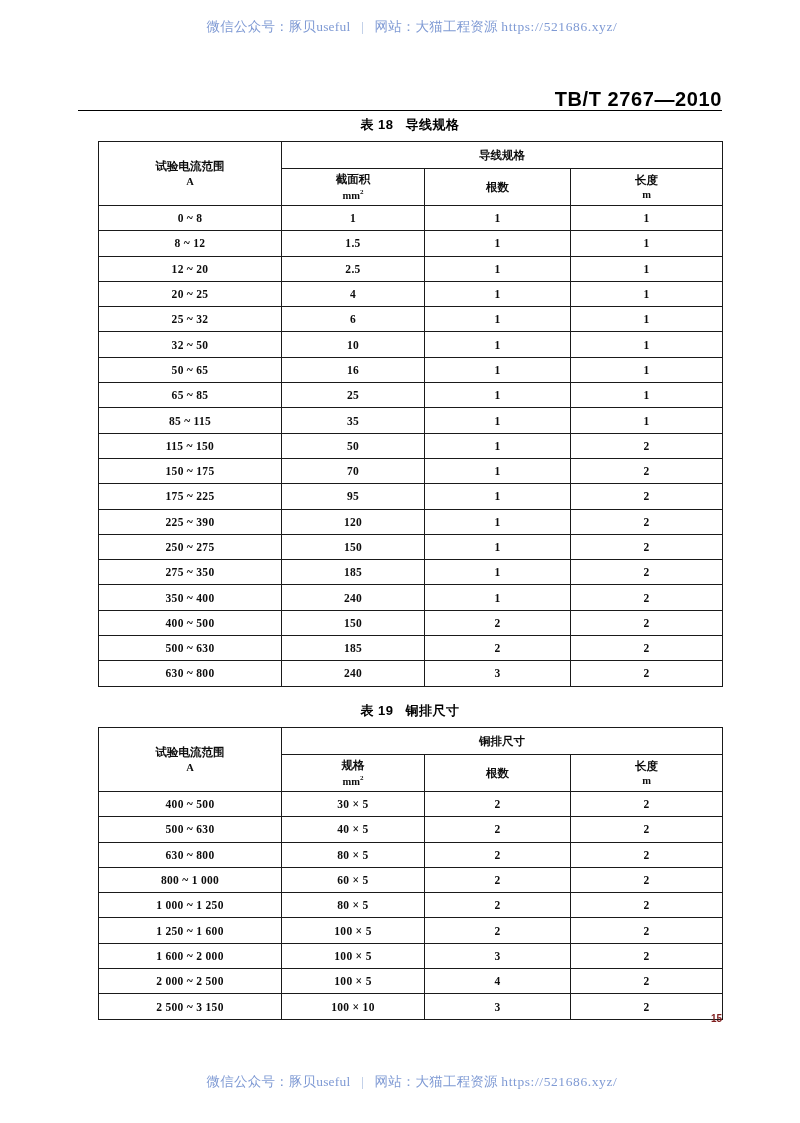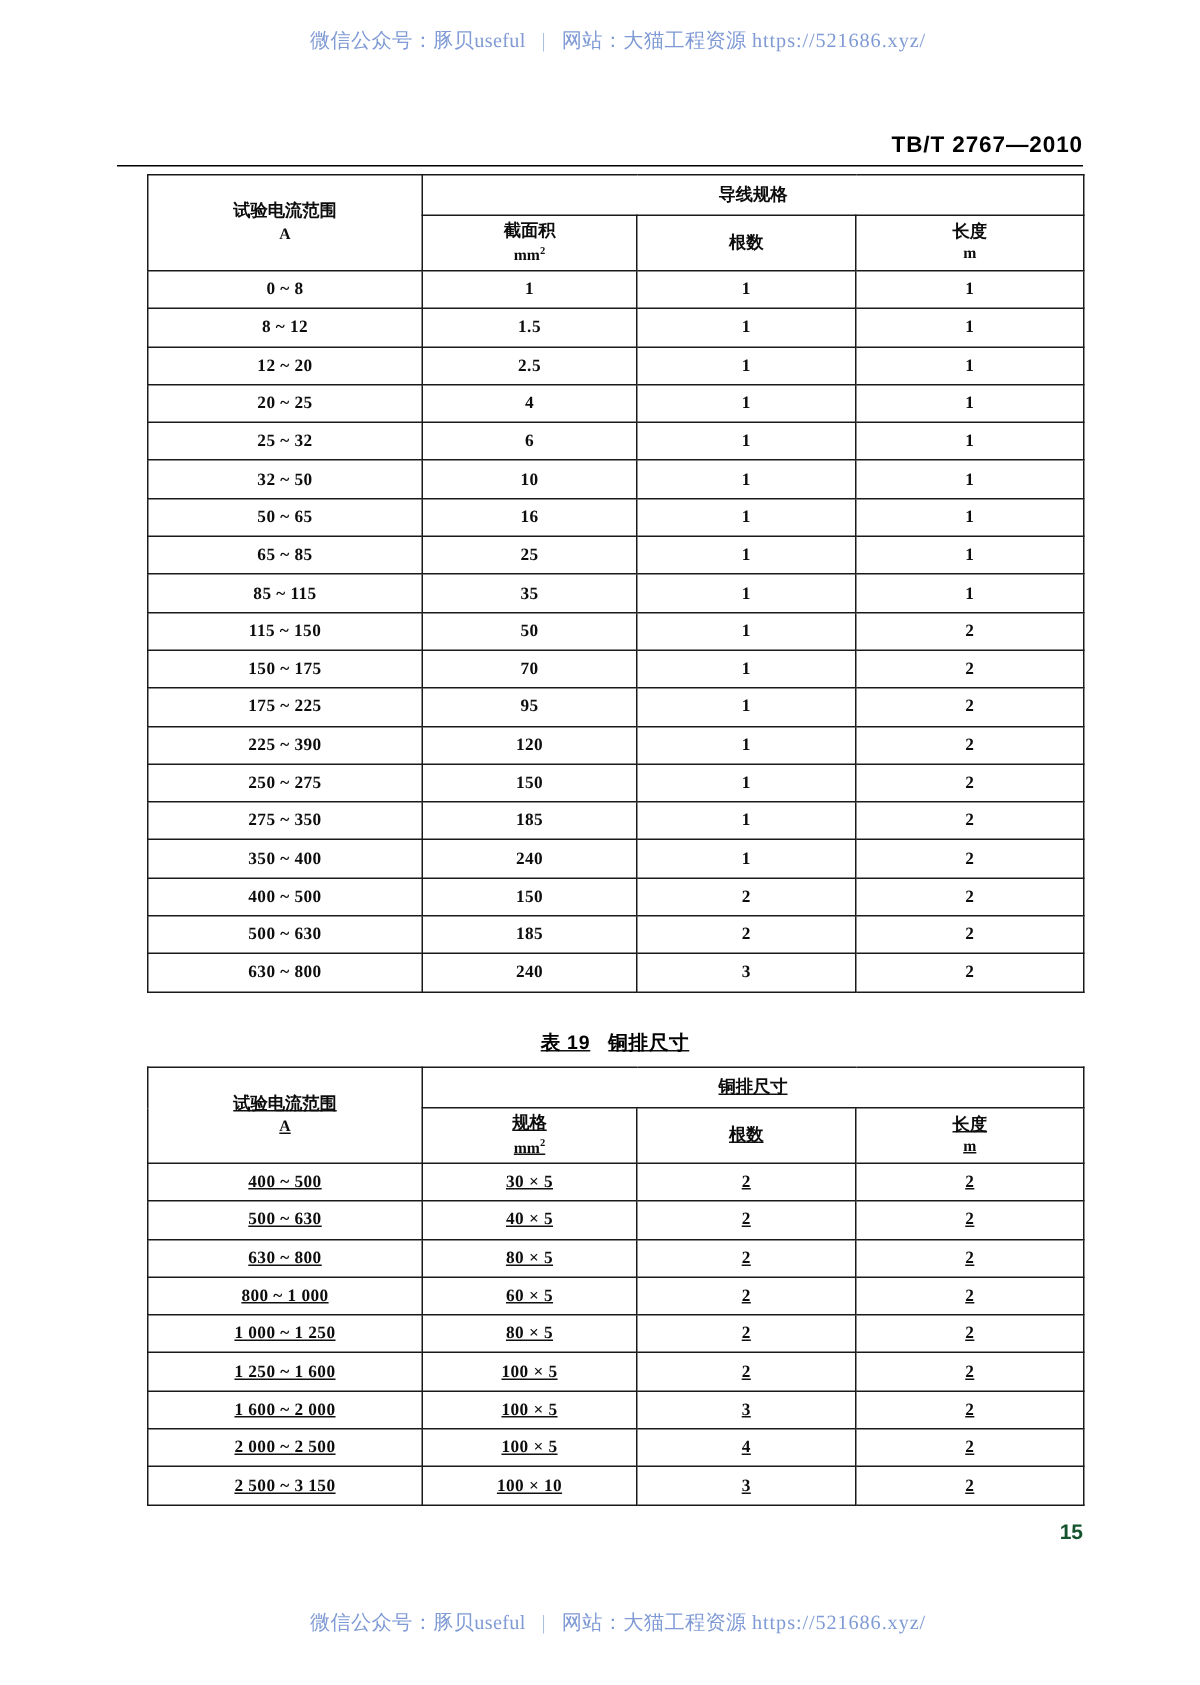--- a/index.html
+++ b/index.html
@@ -39,37 +39,37 @@
     letter-spacing: 0.6px;
   }
 
   
   .running-head {
     position: absolute;
     top: 88px;
     right: 78px;
     font-family: "Liberation Sans", "DejaVu Sans", sans-serif;
     font-weight: bold;
-    font-size: 15px;
+    font-size: 20px;
     letter-spacing: 0.6px;
     color: #000;
   }
   .head-rule {
     position: absolute;
     top: 110px;
     left: 78px;
     right: 78px;
     height: 1px;
     background: #000;
   }
 
   
   .table-block { position: absolute; left: 98px; width: 624px; }
   #table18-block { top: 116px; }
-  #table19-block { top: 686px; text-decoration: underline; }
+  #table19-block { top: 702px; }
 
   .table-caption {
     text-align: center;
     font-family: "Liberation Sans", "DejaVu Sans", sans-serif;
     font-weight: bold;
     font-size: 13px;
     letter-spacing: 0.5px;
     margin-bottom: 7px;
     color: #000;
   }
@@ -120,38 +120,41 @@
   col.c3 { width: 146px; }
   col.c4 { width: 152px; }
 
   
   .page-number {
     position: absolute;
     top: 1013px;
     right: 78px;
     font-family: "Liberation Sans", "DejaVu Sans", sans-serif;
     font-weight: bold;
-    font-size: 14px;
-    color: #14532d;
+    font-size: 10px;
+    color: #7f1d1d;
   }
 </style>
 </head>
 <body>
 
 <div class="watermark watermark-top">
   <span>微信公众号：豚贝useful</span>
   <span class="wm-sep">|</span>
   <span>网站：大猫工程资源</span>
   <span class="wm-url">https://521686.xyz/</span>
 </div>
 
 <div class="running-head">TB/T 2767—2010</div>
 <div class="head-rule"></div>
 
 <div class="table-block" id="table18-block">
+  <div class="table-caption">
+    <span>表 18</span><span class="cap-gap"></span><span>导线规格</span>
+  </div>
 
   <table class="std">
     <colgroup>
       <col class="c1">
         <col class="c2">
         <col class="c3">
         <col class="c4">
     </colgroup>
     <thead>
       <tr class="head-span">

